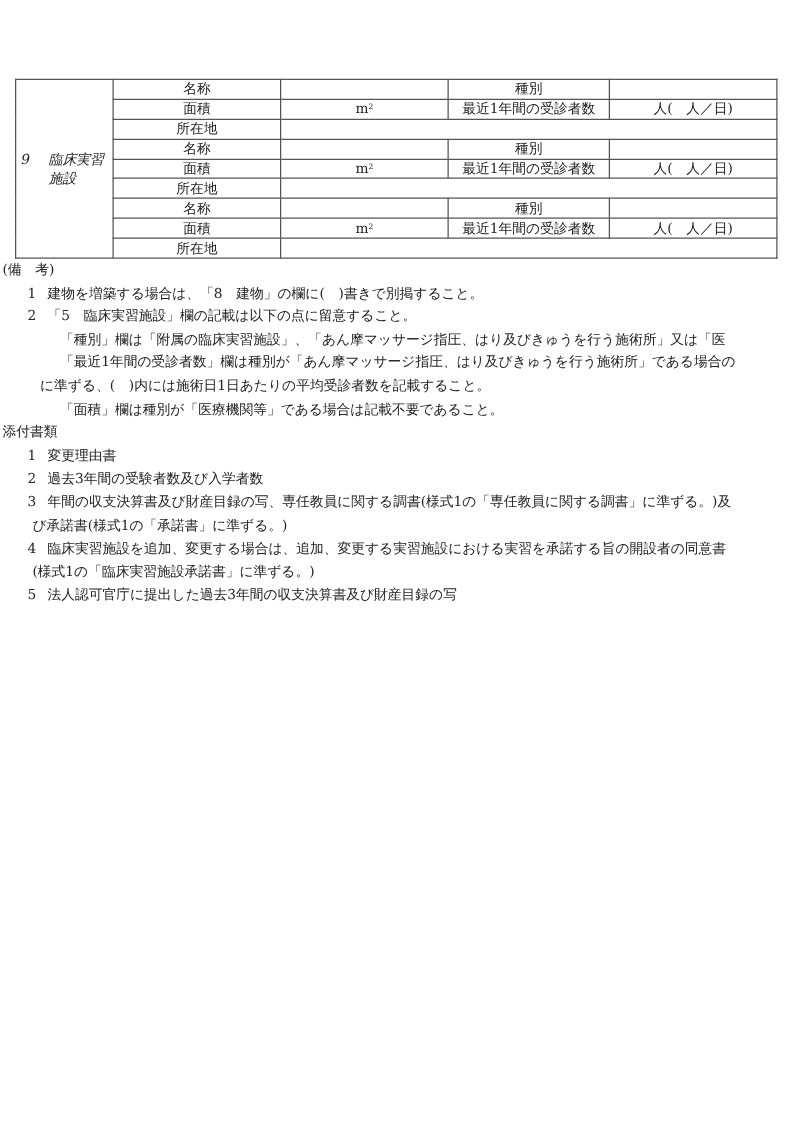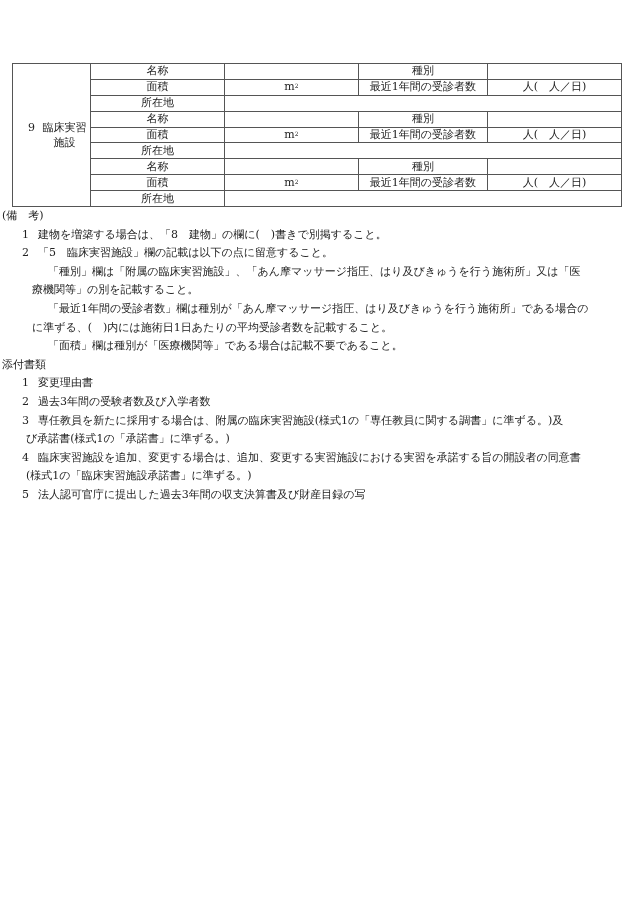--- a/index.html
+++ b/index.html
@@ -11,22 +11,22 @@
     .facility-table {
       position: absolute; left: 12px; top: 63px;
       width: 609px; border-collapse: collapse; table-layout: fixed;
     }
     .facility-table td {
       border: 1px solid #555555; height: 14.9px; padding: 0;
       text-align: center; vertical-align: middle; line-height: 14px;
       font-size: 11px; white-space: nowrap;
     }
     .facility-table td.rowhead {
-      text-align: center; vertical-align: middle; padding-left: 4px;
-      white-space: normal; line-height: 15px;
+      text-align: left; vertical-align: middle; padding-left: 4px;
+      white-space: normal; line-height: 15px; font-style: italic;
     }
     .rowhead .num { display: inline-block; width: 22px; }
     .rowhead .l2 { display: block; padding-left: 22px; }
     .unit sup { font-size: 6px; vertical-align: top; position: relative; top: -1px; }
     .notes { position: absolute; left: 12px; top: 207px; width: 612px; font-size: 11px; line-height: 18.6px; }
     .notes p { margin: 0; }
     .i1 { padding-left: 10px; }
     .i1 .n { display: inline-block; width: 16px; }
     .para { padding-left: 36px; }
     .cont { padding-left: 20px; }
@@ -101,26 +101,25 @@
       <td colspan="3"></td>
     </tr>
   </tbody>
 </table>
 
 <div class="notes">
   <p style="margin-left:-10px;">(備　考)</p>
   <p class="i1"><span class="n">1</span><span>建物を増築する場合は、「8　建物」の欄に(　)書きで別掲すること。</span></p>
   <p class="i1"><span class="n">2</span><span>「5　臨床実習施設」欄の記載は以下の点に留意すること。</span></p>
   <p class="para">「種別」欄は「附属の臨床実習施設」、「あん摩マッサージ指圧、はり及びきゅうを行う施術所」又は「医</p>
-  <p class="cont">療機関等」の別を記載すること。</p>
   <p class="para">「最近1年間の受診者数」欄は種別が「あん摩マッサージ指圧、はり及びきゅうを行う施術所」である場合の</p>
   <p class="cont">に準ずる、(　)内には施術日1日あたりの平均受診者数を記載すること。</p>
   <p class="para">「面積」欄は種別が「医療機関等」である場合は記載不要であること。</p>
 
   <p class="attach-title" style="margin-left:-10px;">添付書類</p>
   <p class="i1"><span class="n">1</span><span>変更理由書</span></p>
   <p class="i1"><span class="n">2</span><span>過去3年間の受験者数及び入学者数</span></p>
-  <p class="i1"><span class="n">3</span><span>専任教員を新たに採用する場合は、附属の臨床実習施設(様式1の「専任教員に関する調書」に準ずる。)及</span></p>
+  <p class="i1"><span class="n">3</span><span>年間の収支決算書及び財産目録の写、専任教員に関する調書(様式1の「専任教員に関する調書」に準ずる。)及</span></p>
   <p class="cont2">び承諾書(様式1の「承諾書」に準ずる。)</p>
   <p class="i1"><span class="n">4</span><span>臨床実習施設を追加、変更する場合は、追加、変更する実習施設における実習を承諾する旨の開設者の同意書</span></p>
   <p class="cont2">(様式1の「臨床実習施設承諾書」に準ずる。)</p>
   <p class="i1"><span class="n">5</span><span>法人認可官庁に提出した過去3年間の収支決算書及び財産目録の写</span></p>
 </div>
 
 </body></html>

